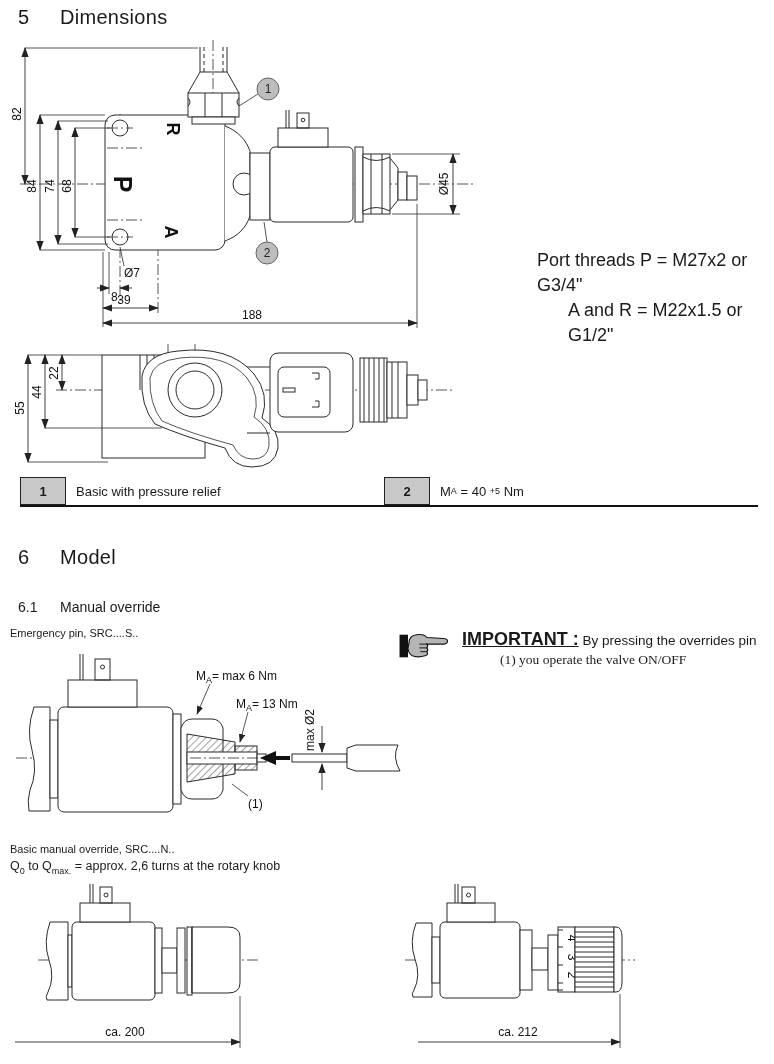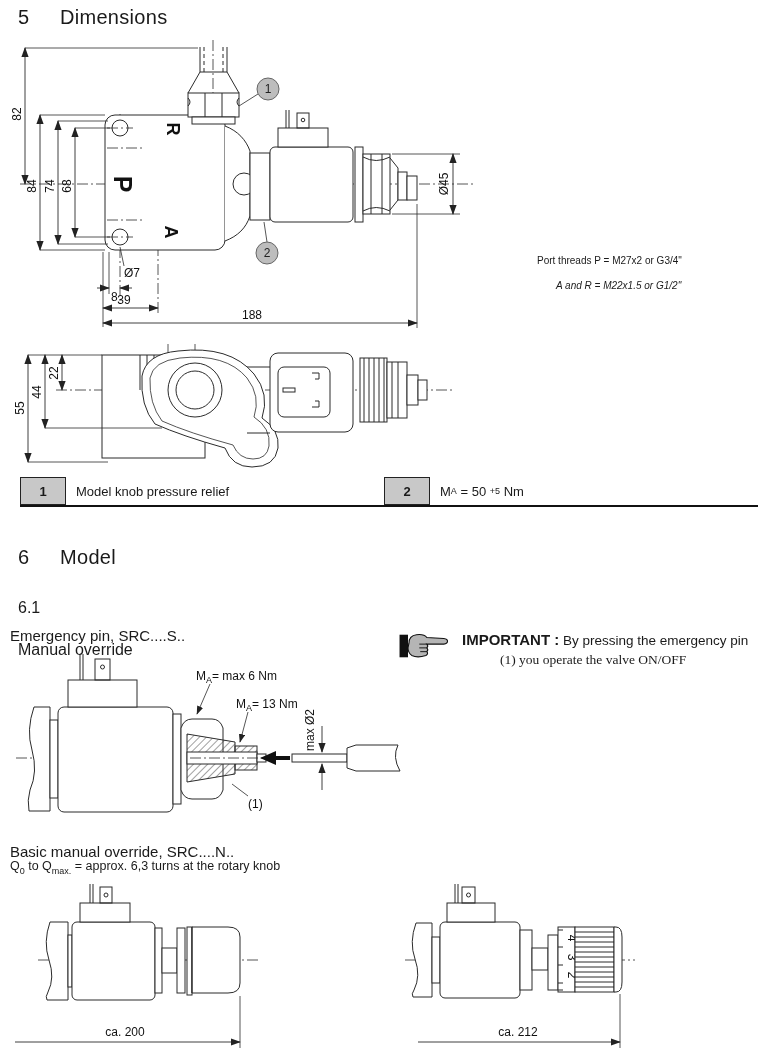--- a/index.html
+++ b/index.html
@@ -4,40 +4,40 @@
 <style>
   * { margin:0; padding:0; box-sizing:border-box; }
   html,body { background:#e8e8e8; }
   .page {
     position:relative; width:774px; height:1064px; background:#ffffff;
     font-family:"Liberation Sans", sans-serif; color:#1a1a1a; overflow:hidden;
     margin:0 auto;
   }
   .abs { position:absolute; }
   .h1 { display:flex; font-size:20px; font-weight:normal; letter-spacing:0.3px; }
-  .h2 { display:flex; font-size:16px; font-weight:normal;flex-direction:column; }
+  .h2 { display:flex; font-size:14px; font-weight:normal; }
   .hnum { width:42px; flex:0 0 42px; }
-  .caption { font-size:15px; }
+  .caption { font-size:11px; }
   .qline { font-size:12.5px; }
   .qline sub { font-size:9px; }
-  .port-threads { font-size:10px; line-height:25px; }
-  .pt2 { margin-left:19px;font-style:italic; }
+  .port-threads { font-size:18px; line-height:25px; }
+  .pt2 { margin-left:31px; }
   
   .legend { display:flex; align-items:stretch; border-bottom:2px solid #111; height:30px; }
   .lnum { flex:0 0 46px; background:#c8c8c8; border:1px solid #222; display:flex;
           align-items:center; justify-content:center; font-size:13px; font-weight:bold; }
   .ltext { display:flex; align-items:center; padding-left:10px; font-size:13px; }
   .lt1 { flex:0 0 318px; }
   .lt2 { flex:1; }
   .ltext sub { font-size:9px; }
   .ltext sup { font-size:9px; }
   
   .important { display:flex; align-items:flex-start; }
   .imp-text { margin-left:12px; font-size:13.5px; line-height:19px; }
-  .imp-title { font-weight:bold; font-size:15px; }
+  .imp-title { font-weight:bold; font-size:18px;text-decoration:underline; }
   .imp-l2 { padding-left:38px;font-family:Liberation Serif, serif; }
   
   .ln  { stroke:#2b2b2b; stroke-width:1; fill:none; }
   .fw  { stroke:#2b2b2b; stroke-width:1; fill:#ffffff; }
   .cl  { stroke:#2b2b2b; stroke-width:0.8; fill:none; stroke-dasharray:11 3 2 3; }
   .dim { stroke:#2b2b2b; stroke-width:0.9; fill:none; }
   .thin{ stroke:#2b2b2b; stroke-width:0.8; fill:none; }
   .dt  { font-family:"Liberation Sans",sans-serif; font-size:12px; fill:#111; }
   .pt  { font-family:"Liberation Sans",sans-serif; font-weight:bold; fill:#111; }
   .ct  { font-family:"Liberation Sans",sans-serif; font-size:12px; fill:#222; }
@@ -172,26 +172,26 @@
     <line class="dim" x1="16" y1="19" x2="16" y2="126" marker-start="url(#ar2)" marker-end="url(#ar2)"></line>
     <line class="dim" x1="33" y1="19" x2="33" y2="92" marker-start="url(#ar2)" marker-end="url(#ar2)"></line>
     <line class="dim" x1="50" y1="19" x2="50" y2="54" marker-start="url(#ar2)" marker-end="url(#ar2)"></line>
     <text class="dt" text-anchor="middle" transform="rotate(-90 12,72)" x="12" y="72">55</text>
     <text class="dt" text-anchor="middle" transform="rotate(-90 29,56)" x="29" y="56">44</text>
     <text class="dt" text-anchor="middle" transform="rotate(-90 46,37)" x="46" y="37">22</text>
   </svg>
 
   <div class="abs legend" style="left:20px; top:477px; width:738px;">
     <div class="lnum">1</div>
-    <div class="ltext lt1">Model knob pressure relief</div>
+    <div class="ltext lt1">Basic with pressure relief</div>
     <div class="lnum">2</div>
     <div class="ltext lt2">
       <span>M</span>
         <sub>A</sub>
-        <span style="white-space:pre"> = 50 </span>
+        <span style="white-space:pre"> = 40 </span>
         <sup>+5</sup>
         <span style="white-space:pre"> Nm</span>
     </div>
   </div>
 
   <div class="abs h1" style="left:18px; top:546px;">
     <span class="hnum">6</span>
     <span>Model</span>
   </div>
   <div class="abs h2" style="left:18px; top:599px;">
@@ -246,28 +246,28 @@
     <text class="dt" x="238" y="158">(1)</text>
   </svg>
 
   <div class="abs important" style="left:398px; top:630px; width:372px;">
     <svg width="52" height="32" viewBox="0 0 54 34">
       <rect x="1" y="5" width="9" height="24" fill="#111"></rect>
       <path d="M11,14 Q11,6 19,5 Q27,4 30,8 L48,9 Q52,9.5 52,12 Q52,14.5 48,15 L30,15 Q32,17 30,19 Q32,21 30,23 Q32,25 29,27 Q20,30 14,27 Q10,24 10,19 Z" fill="#b5b5b5" stroke="#111" stroke-width="1.2"></path>
       <path d="M30,15 L22,15 M30,19 L22,19 M30,23 L23,23" stroke="#111" fill="none"></path>
     </svg>
     <div class="imp-text">
-      <div><span class="imp-title">IMPORTANT :</span><span> By pressing the emergency pin</span></div>
+      <div><span class="imp-title">IMPORTANT :</span><span> By pressing the overrides pin</span></div>
       <div class="imp-l2">(1) you operate the valve ON/OFF</div>
     </div>
   </div>
 
   <div class="abs caption" style="left:10px; top:835px;margin-top:8px;">Basic manual override, SRC....N..</div>
   <div class="abs qline" style="left:10px; top:859px;">
-    <span>Q</span><sub>0</sub><span style="white-space:pre"> to Q</span><sub>max.</sub><span style="white-space:pre"> = approx. 6,3 turns at the rotary knob</span>
+    <span>Q</span><sub>0</sub><span style="white-space:pre"> to Q</span><sub>max.</sub><span style="white-space:pre"> = approx. 2,6 turns at the rotary knob</span>
   </div>
 
   <svg class="abs" style="left:10px; top:880px;" width="375" height="180" viewBox="0 0 375 180">
     <defs>
       <marker id="ar4" markerWidth="11" markerHeight="8" refX="10" refY="4" orient="auto-start-reverse">
         <path d="M0,0 L11,4 L0,8 Z" fill="#222"></path>
       </marker>
     </defs>
     <path class="cl" d="M28,80 H248"></path>
     <path class="fw" d="M58,42 H40 Q33,62 39,80 Q45,98 38,112 Q35,117 37,120 H58 Z"></path>

